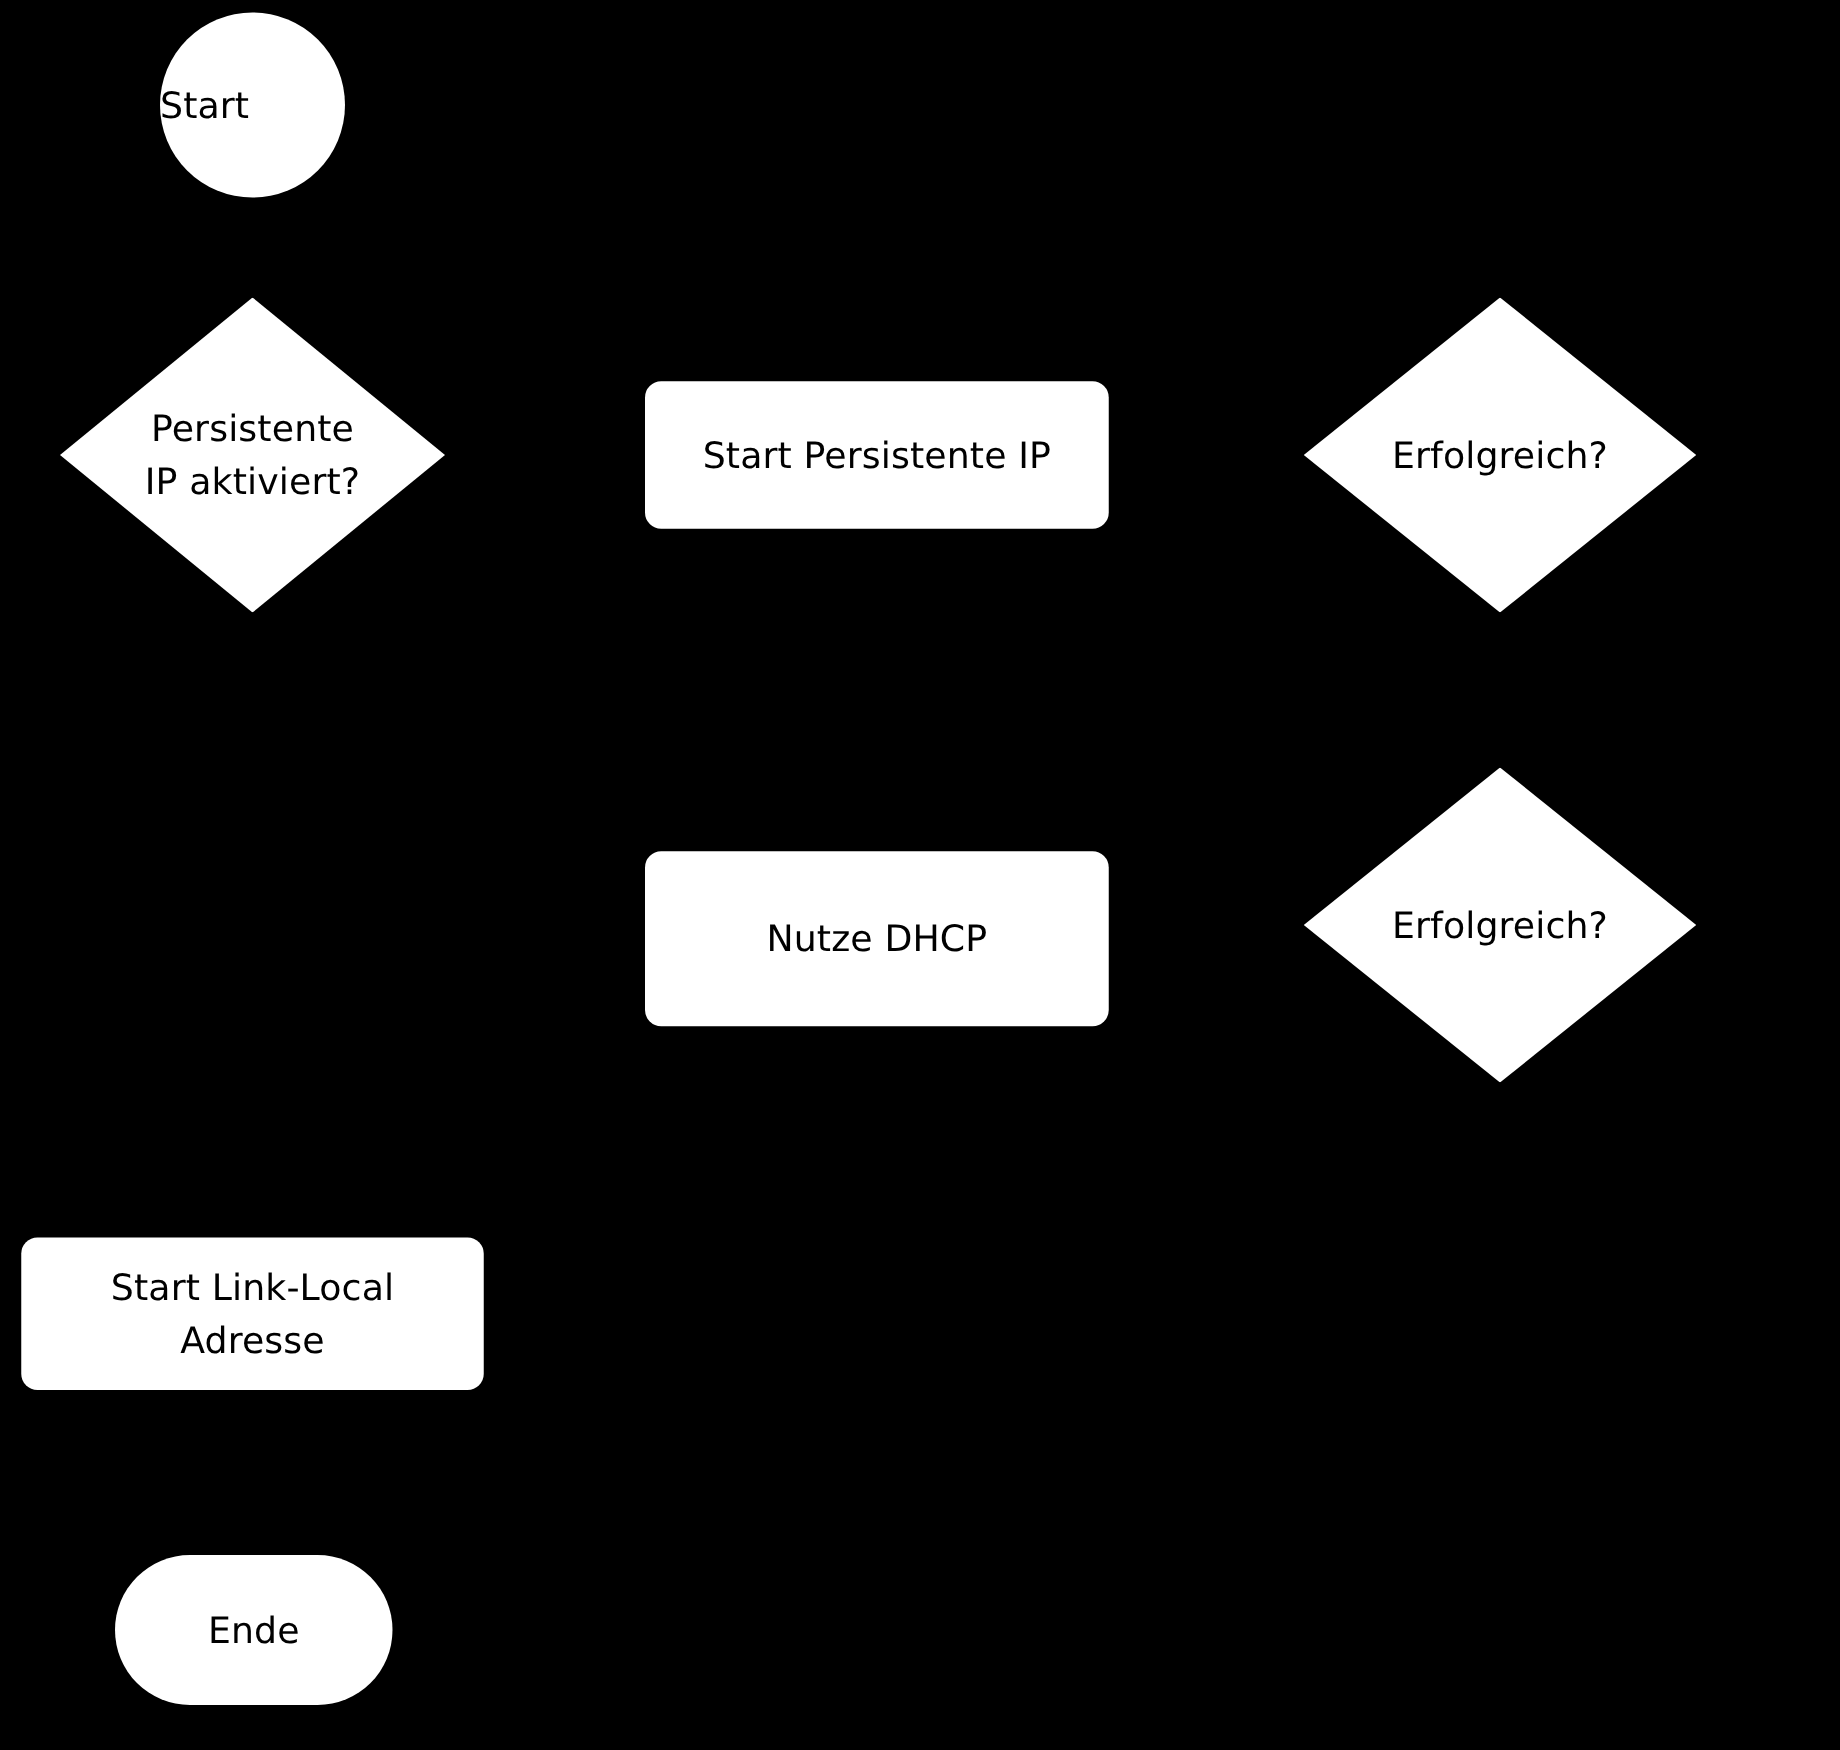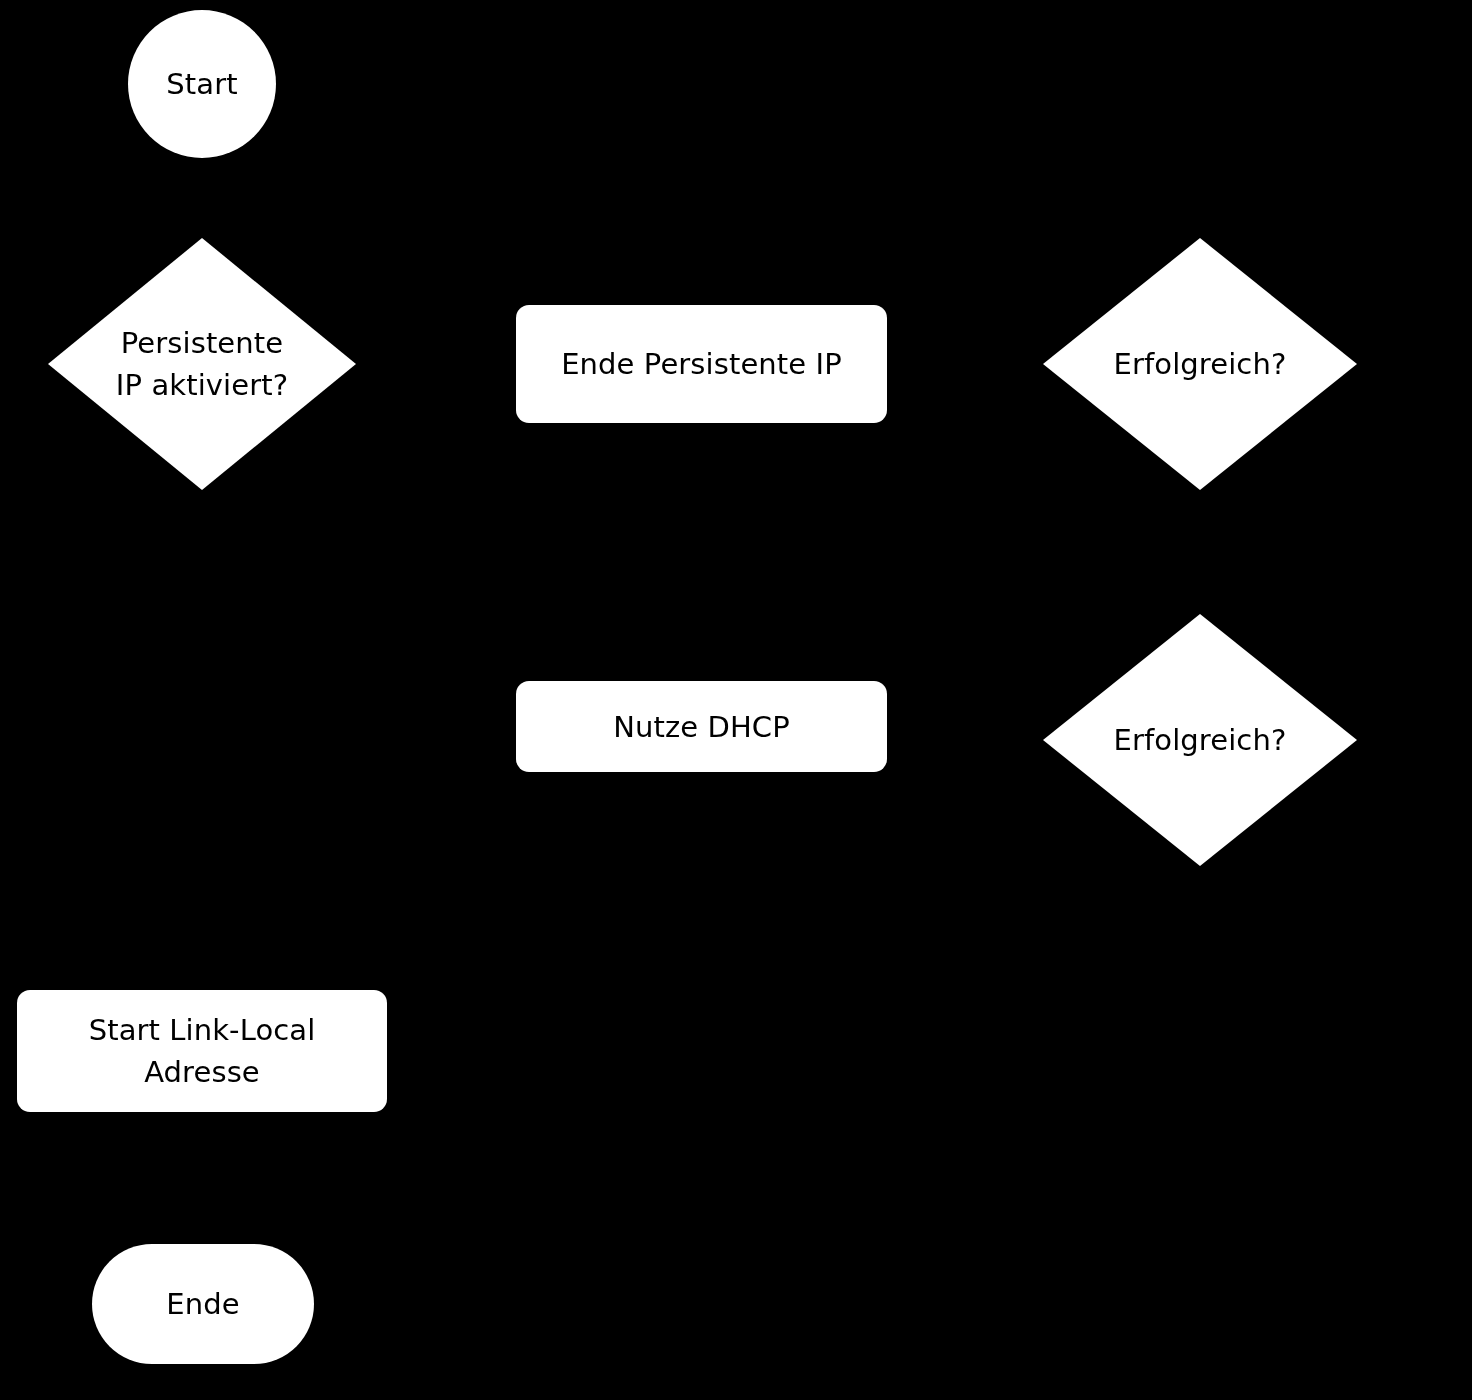--- a/index.html
+++ b/index.html
@@ -30,21 +30,20 @@
     pointer-events: none;
   }
 
   
   .node-circle {
     position: absolute;
     background: #ffffff;
     border-radius: 50%;
     display: flex;
     align-items: center;
-    justify-content: center;
   }
 
   
   .node-stadium {
     position: absolute;
     background: #ffffff;
     border-radius: 9999px;
     display: flex;
     align-items: center;
     justify-content: center;
@@ -138,30 +137,30 @@
     <span class="node-label">Start</span>
   </div>
 
   <div class="node-decision" style="left:48px; top:238px; width:308px; height:252px;">
     <span class="diamond-shape"></span>
     <span class="node-label">Persistente
 IP aktiviert?</span>
   </div>
 
   <div class="node-process" style="left:516px; top:305px; width:371px; height:118px;">
-    <span class="node-label">Ende Persistente IP</span>
+    <span class="node-label">Start Persistente IP</span>
   </div>
 
   <div class="node-decision" style="left:1043px; top:238px; width:314px; height:252px;">
     <span class="diamond-shape"></span>
     <span class="node-label">Erfolgreich?</span>
   </div>
 
 
-  <div class="node-process" style="left:516px; top:681px; width:371px; height:91px;">
+  <div class="node-process" style="left:516px; top:681px; width:371px; height:140px;">
     <span class="node-label">Nutze DHCP</span>
   </div>
 
   <div class="node-decision" style="left:1043px; top:614px; width:314px; height:252px;">
     <span class="diamond-shape"></span>
     <span class="node-label">Erfolgreich?</span>
   </div>
 
   <div class="node-process" style="left:17px; top:990px; width:370px; height:122px;">
     <span class="node-label">Start Link-Local

